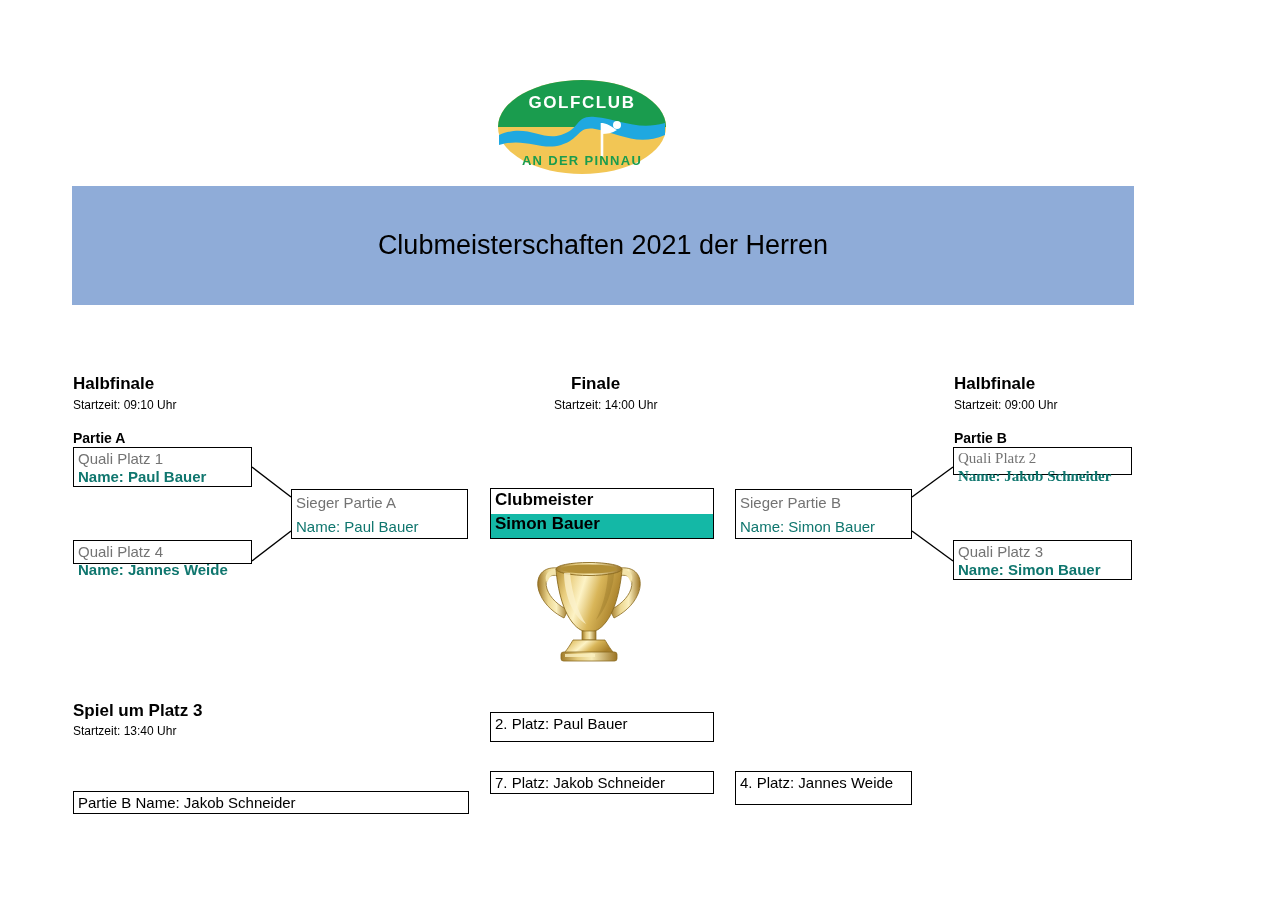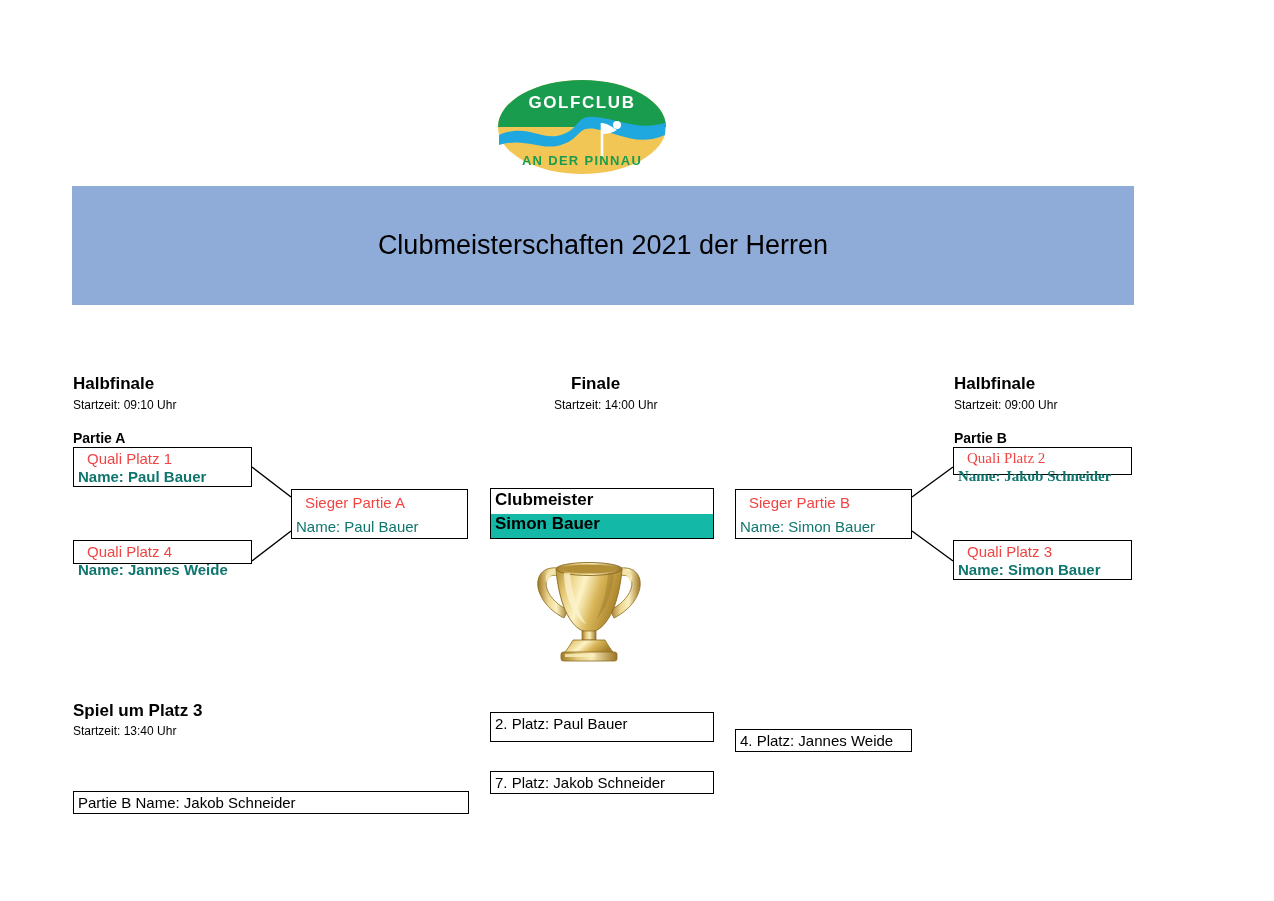--- a/index.html
+++ b/index.html
@@ -76,21 +76,21 @@
     box-sizing: border-box;
     overflow: visible;
   }
   .line1, .line2 {
     position: absolute;
     left: 4px;
     white-space: nowrap;
     font-size: 15px;
     line-height: 19px;
   }
-  .line1 { top: 1px; font-weight: normal; color: #ef4444; margin-left: 9px; }
+  .line1 { top: 1px; font-weight: normal; color: #737373; }
   .line2 { top: 19px; font-weight: bold; color: #0f766e; }
 
   .winbox .line1 { top: 3px; font-weight: normal; font-size: 15px; }
   .winbox .line2 { top: 27px; font-weight: normal; font-size: 15px; }
 
   .flatbox {
     position: absolute;
     border: 1.6px solid #000000;
     background: #ffffff;
     box-sizing: border-box;
@@ -296,17 +296,17 @@
   <div class="flatbox" style="left:73px; top:791px; width:396px; height:23px;">
     <span>Partie B Name: Jakob Schneider</span>
   </div>
 
   <div class="flatbox" style="left:490px; top:712px; width:224px; height:30px;">
     <span>2. Platz: Paul Bauer</span>
   </div>
   <div class="flatbox" style="left:490px; top:771px; width:224px; height:23px;">
     <span>7. Platz: Jakob Schneider</span>
   </div>
-  <div class="flatbox" style="left:735px; top:729px; width:177px; height:23px;">
+  <div class="flatbox" style="left:735px; top:771px; width:177px; height:34px;">
     <span>4. Platz: Jannes Weide</span>
   </div>
 
 </div>
 
 </body></html>

